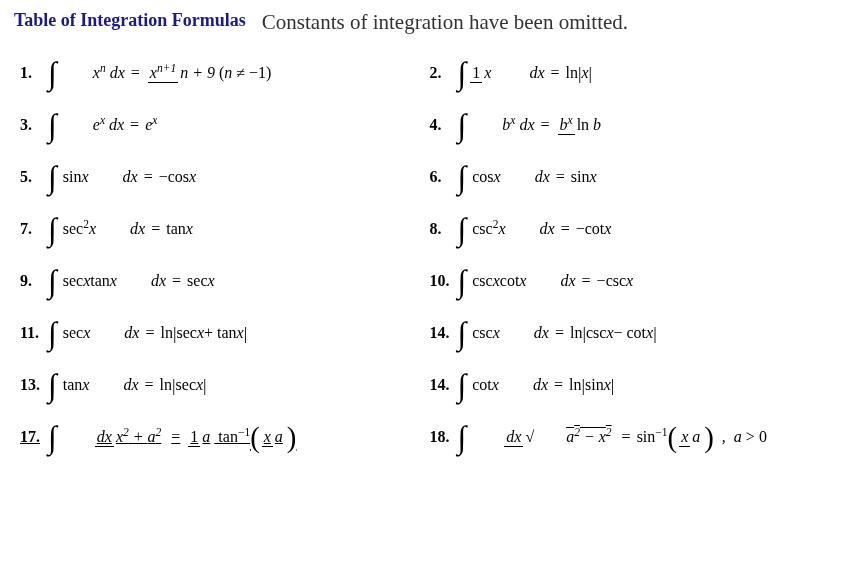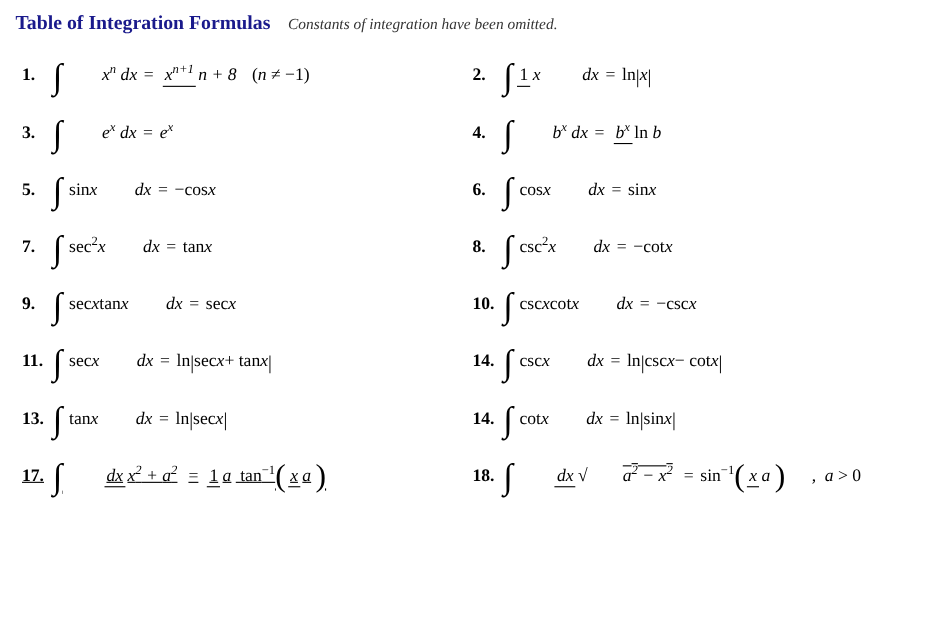--- a/index.html
+++ b/index.html
@@ -6,33 +6,32 @@
     body {
       background: #fff;
       font-family: "Times New Roman", Times, serif;
       font-size: 16px;
       width: 847px;
       min-height: 578px;
       padding: 10px 14px;
     }
     .header {
       display: flex;
-      align-items: flex-end;
+      align-items: flex-start;
       gap: 16px;
       margin-bottom: 12px;
     }
     .title {
       font-weight: bold;
       font-size: 18px;
       color: #1a1a8c;
     }
     .subtitle {
-      font-size: 14px;
+      font-size: 21px;
       color: #333;
-      font-style: italic;
     }
     .formulas-grid {
       display: grid;
       grid-template-columns: 1fr 1fr;
       gap: 0;
     }
     .formula-row {
       display: flex;
       align-items: center;
       padding: 10px 6px;
@@ -110,23 +109,23 @@
 <div class="formulas-grid">
 
   <div class="formula-row">
     <span class="formula-num bold-num">1.</span>
     <span class="formula-content">
       <span class="integral-sign">∫</span>
       <span class="math dx">x<sup>n</sup> dx</span>
       <span class="eq">=</span>
       <span class="frac">
         <span class="num math">x<sup>n+1</sup></span>
-        <span class="den math">n + 8</span>
-      </span>
-      <span style="margin-left:10px;"><span class="roman">(</span><span class="math">n</span> <span class="roman">≠</span> <span class="roman">−1)</span></span>
+        <span class="den math">n + 9</span>
+      </span>
+      <span style=""><span class="roman">(</span><span class="math">n</span> <span class="roman">≠</span> <span class="roman">−1)</span></span>
     </span>
   </div>
 
   <div class="formula-row">
     <span class="formula-num bold-num">2.</span>
     <span class="formula-content">
       <span class="integral-sign">∫</span>
       <span class="frac">
         <span class="num roman">1</span>
         <span class="den math">x</span>
@@ -345,17 +344,17 @@
         <span class="den"><span class="roman">√</span><span style="text-decoration:overline;padding-left:32px;" class="math">a<sup>2</sup> − x<sup>2</sup></span></span>
       </span>
       <span class="eq">=</span>
       <span class="roman">sin<sup>−1</sup></span>
       <span style="font-size:1.8em; line-height:1; vertical-align:middle;">(</span>
       <span class="frac">
         <span class="num math">x</span>
         <span class="den math">a</span>
       </span>
       <span style="font-size:1.8em; line-height:1; vertical-align:middle;">)</span>
-      <span style="margin-left:24px;" class="roman">,&nbsp;&nbsp;<span class="math">a</span> &gt; 0</span>
+      <span style="margin-left:8px;" class="roman">,&nbsp;&nbsp;<span class="math">a</span> &gt; 0</span>
     </span>
   </div>
 
 </div>
 
 </body></html>

